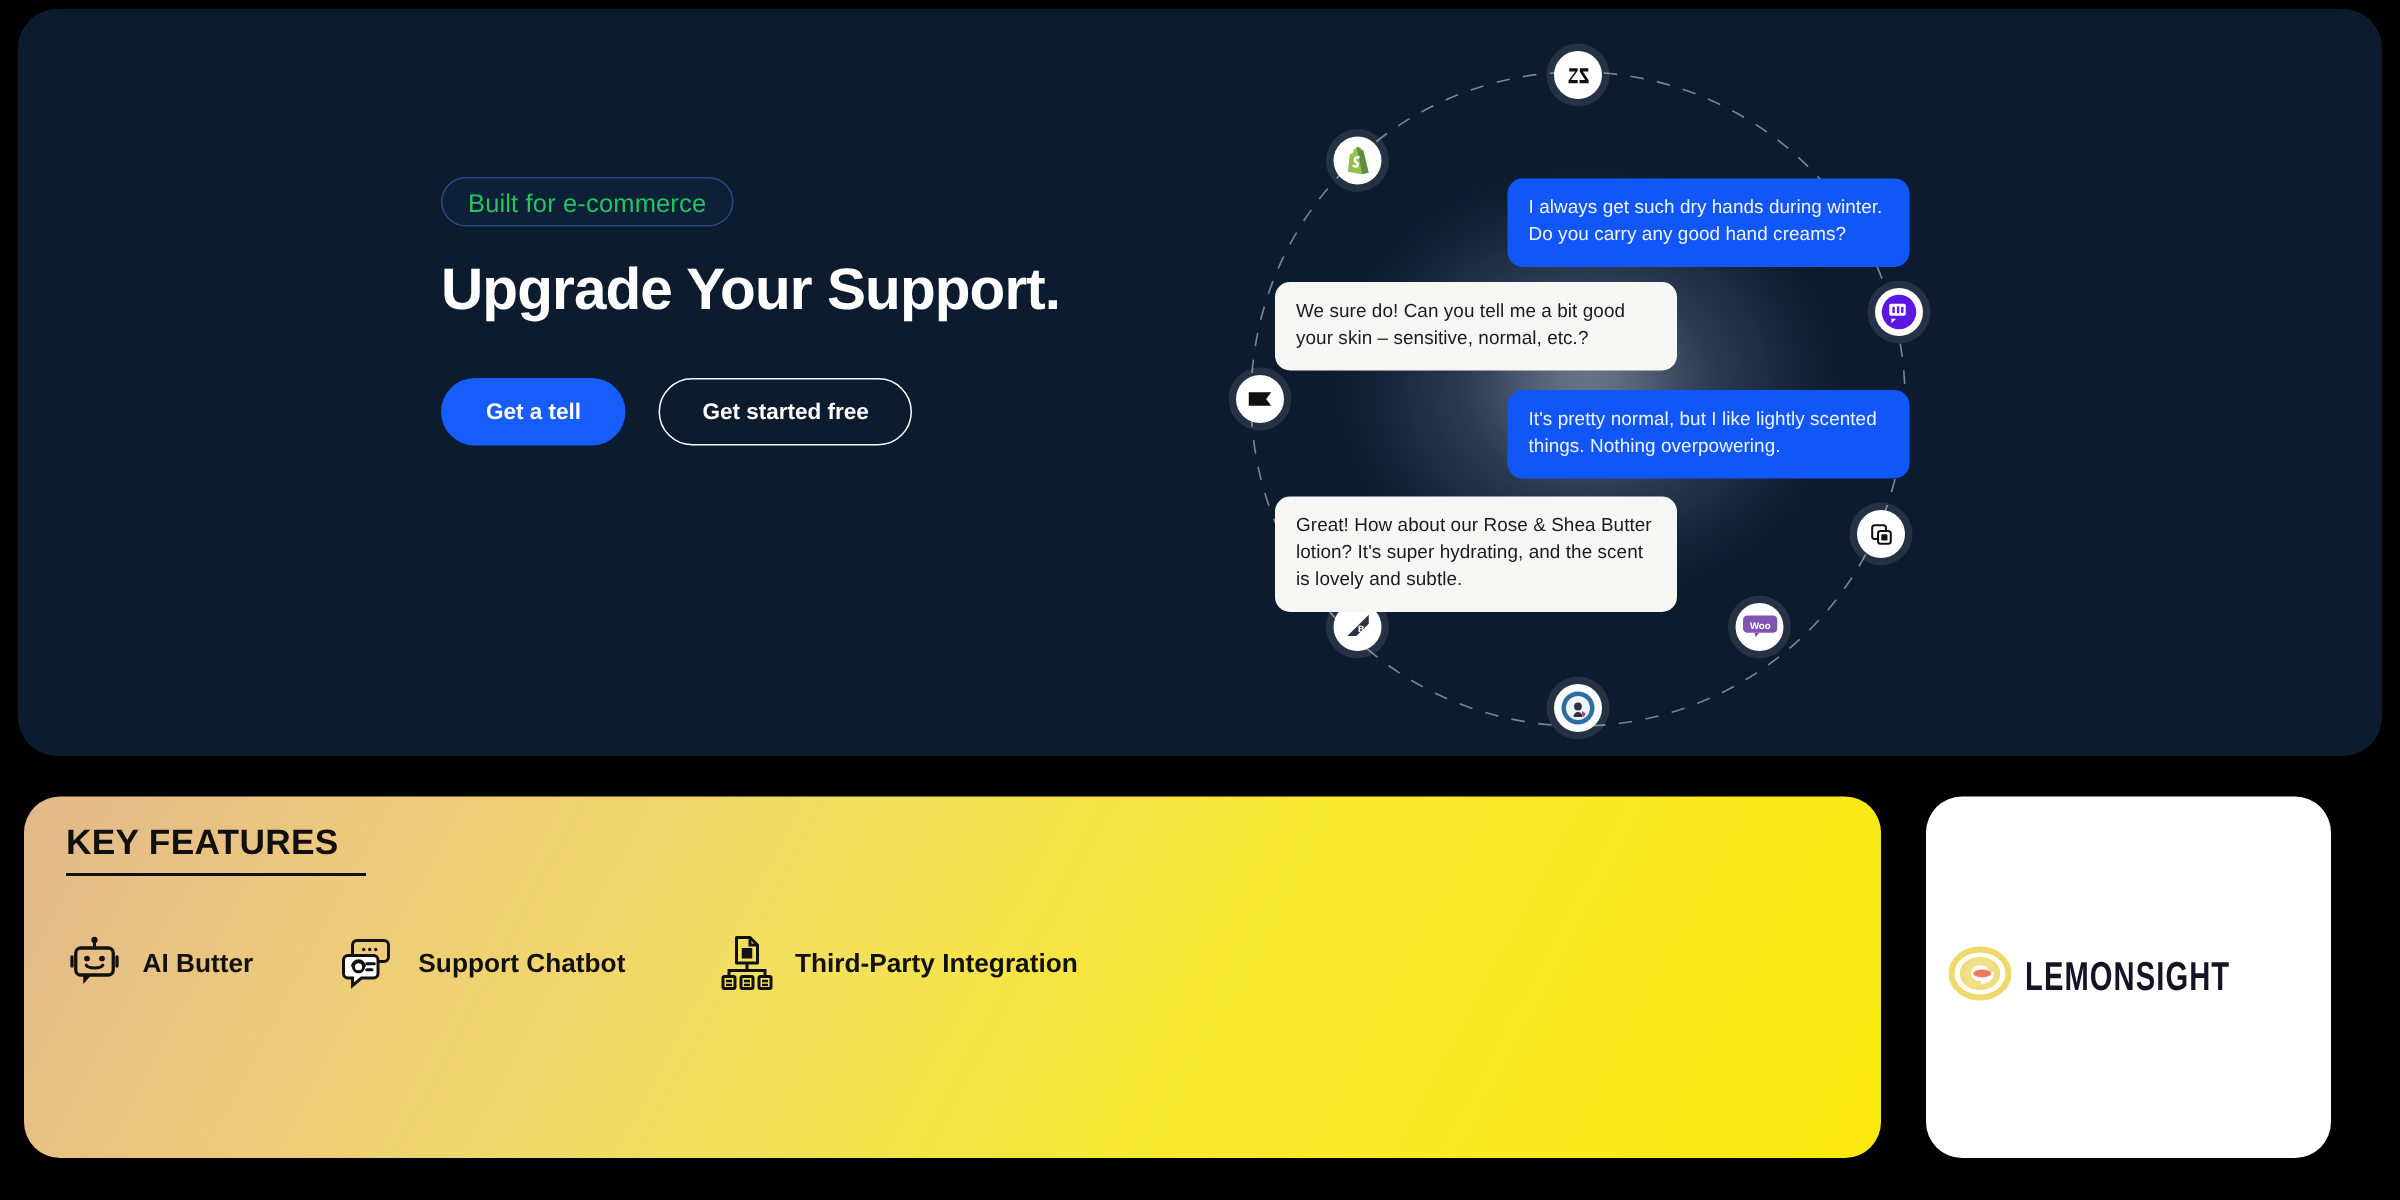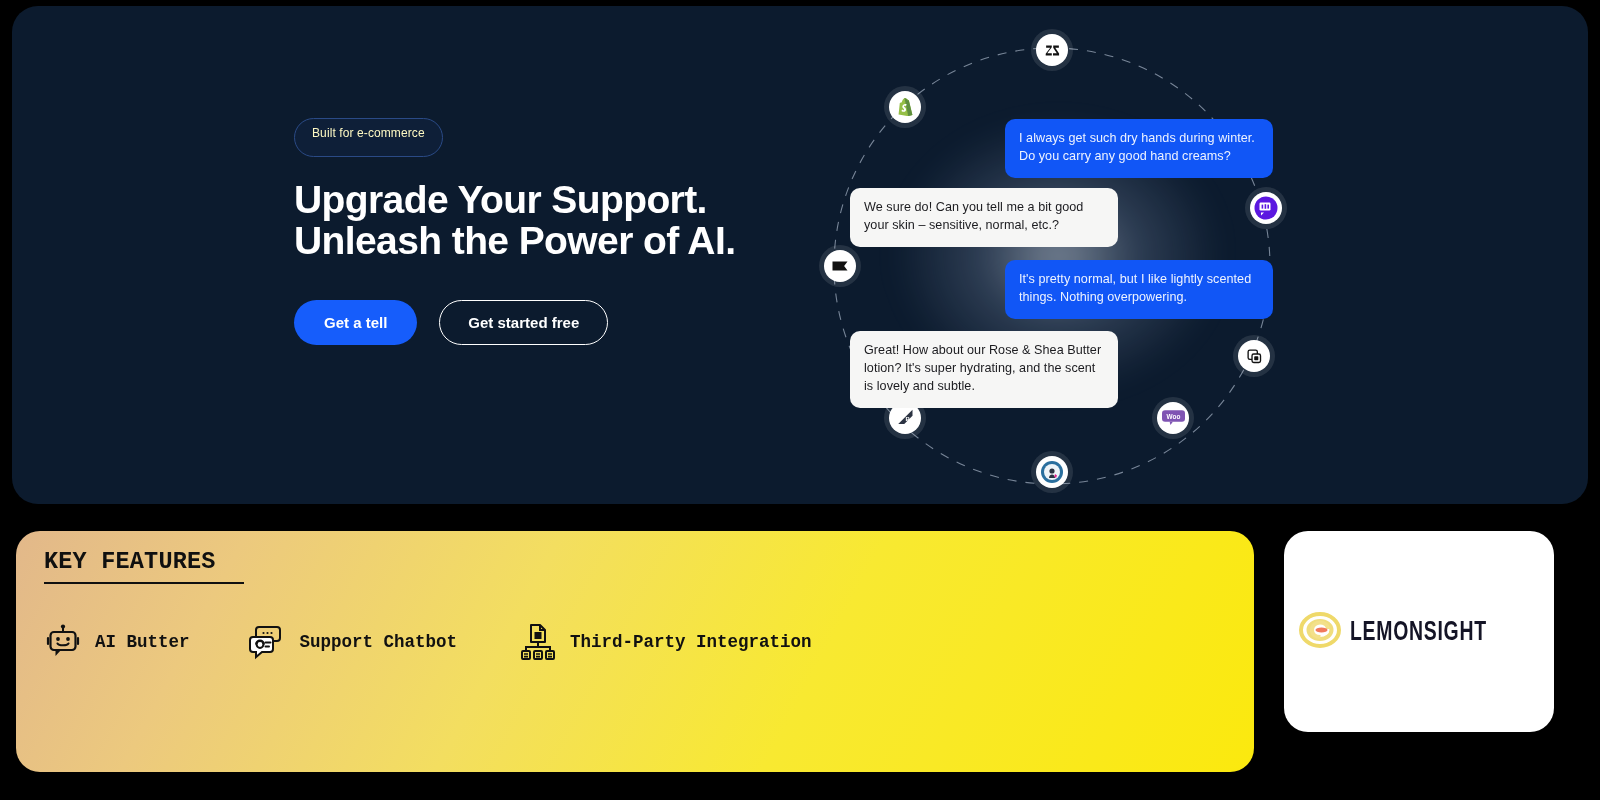--- a/index.html
+++ b/index.html
@@ -12,22 +12,22 @@
   
   .hero{
     position:absolute; left:12px; top:6px; width:1576px; height:498px;
     background:#0c1b2e; border-radius:26px; overflow:hidden;
   }
   .hero-inner{ position:relative; width:100%; height:100%; }
 
   .hero-left{ position:absolute; left:282px; top:112px; width:500px; }
 
   .badge{
-    display:inline-block; padding:7px 17px 16px; border-radius:999px;
-    border:1px solid #2a4a86; color:#fef9c3; font-size:12px; letter-spacing:.1px;
+    display:inline-block; padding:7px 17px 4px; border-radius:999px;
+    border:1px solid #2a4a86; color:#22c55e; font-size:17px; letter-spacing:.1px;
     background:rgba(20,40,75,.35);
   }
   .headline{
     margin-top:22px; color:#ffffff; font-size:39px; line-height:1.06;
     font-weight:700; letter-spacing:-0.6px;
   }
   .headline .l2{ display:block; }
   .subcopy{
     margin-top:26px; color:#c9d6e6; font-size:15.2px; line-height:1.62; max-width:472px;
   }
@@ -66,40 +66,39 @@
   .b2{ left:38px;  top:182px; width:268px; }
   .b3{ left:193px; top:254px; width:268px; }
   .b4{ left:38px;  top:325px; width:268px; }
 
   
   .features{
     position:absolute; left:16px; top:531px; width:1238px; height:241px;
     border-radius:24px;
     background:linear-gradient(118deg,#e2b88a 0%,#ecc97e 17%,#f3de60 40%,#f8e931 64%,#fbe90e 100%);
     overflow:hidden;
-    font-family:Liberation Mono, monospace;
   }
   .kf-title{
     position:absolute; left:28px; top:17px; color:#101010;
     font-size:23.5px; font-weight:700; letter-spacing:.2px;
   }
   .kf-rule{ position:absolute; left:28px; top:51px; width:200px; height:2px; background:#101010; }
 
   .feat-row{ position:absolute; left:28px; top:92px; display:flex; align-items:center; }
   .feat{ display:flex; align-items:center; }
   .feat-ico{ width:38px; height:38px; display:flex; align-items:center; justify-content:center; }
   .feat-lbl{ margin-left:13px; font-size:17.5px; font-weight:700; color:#111; white-space:nowrap; }
 
   .f-gap1{ margin-left:59px; }
   .f-gap2{ margin-left:62px; }
   .f-gap3{ margin-left:62px; }
 
   
   .logocard{
-    position:absolute; left:1284px; top:531px; width:270px; height:201px;
+    position:absolute; left:1284px; top:531px; width:270px; height:241px;
     background:#fff; border-radius:24px; display:flex; align-items:center; justify-content:center;
   }
   .logo-row{ display:flex; align-items:center; gap:9px; }
   .logo-word{
     font-size:27px; font-weight:700; color:#141426; letter-spacing:1px;
     transform:scaleX(.72); transform-origin:left center;
     font-family:"Liberation Sans", sans-serif;
   }
 </style>
 </head>
@@ -108,21 +107,20 @@
 <div id="root">
 
   <section class="hero">
     <div class="hero-inner">
 
       <div class="hero-left">
         <div class="badge">Built for e-commerce</div>
 
         <h1 class="headline">
           <span>Upgrade Your Support.</span>
-          <span class="l2">Unleash the Power of AI.</span>
         </h1>
 
 
         <div class="cta-row">
           <button class="btn btn-primary">Get a tell</button>
           <button class="btn btn-ghost">Get started free</button>
         </div>
       </div>
 
       <div class="orbit-wrap">

